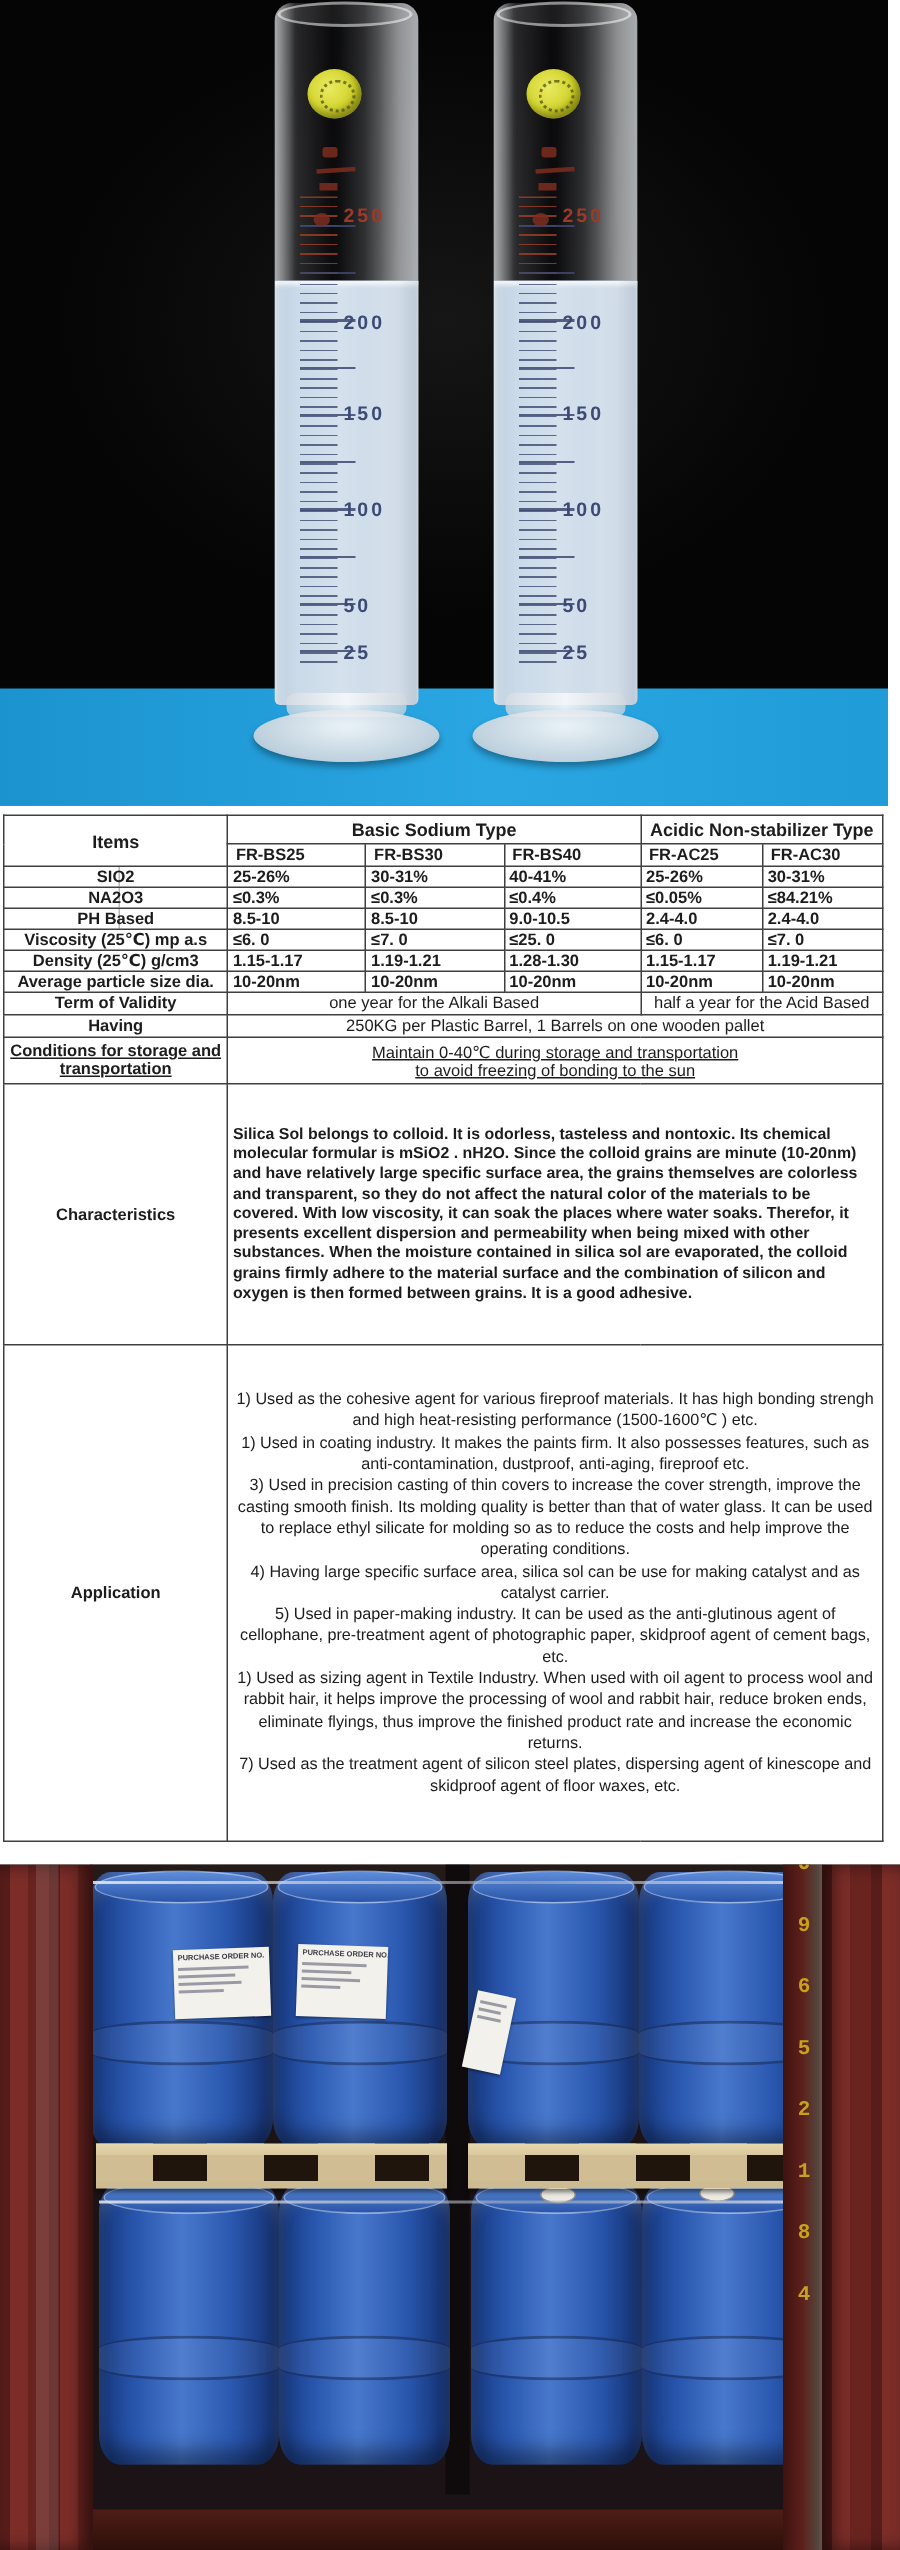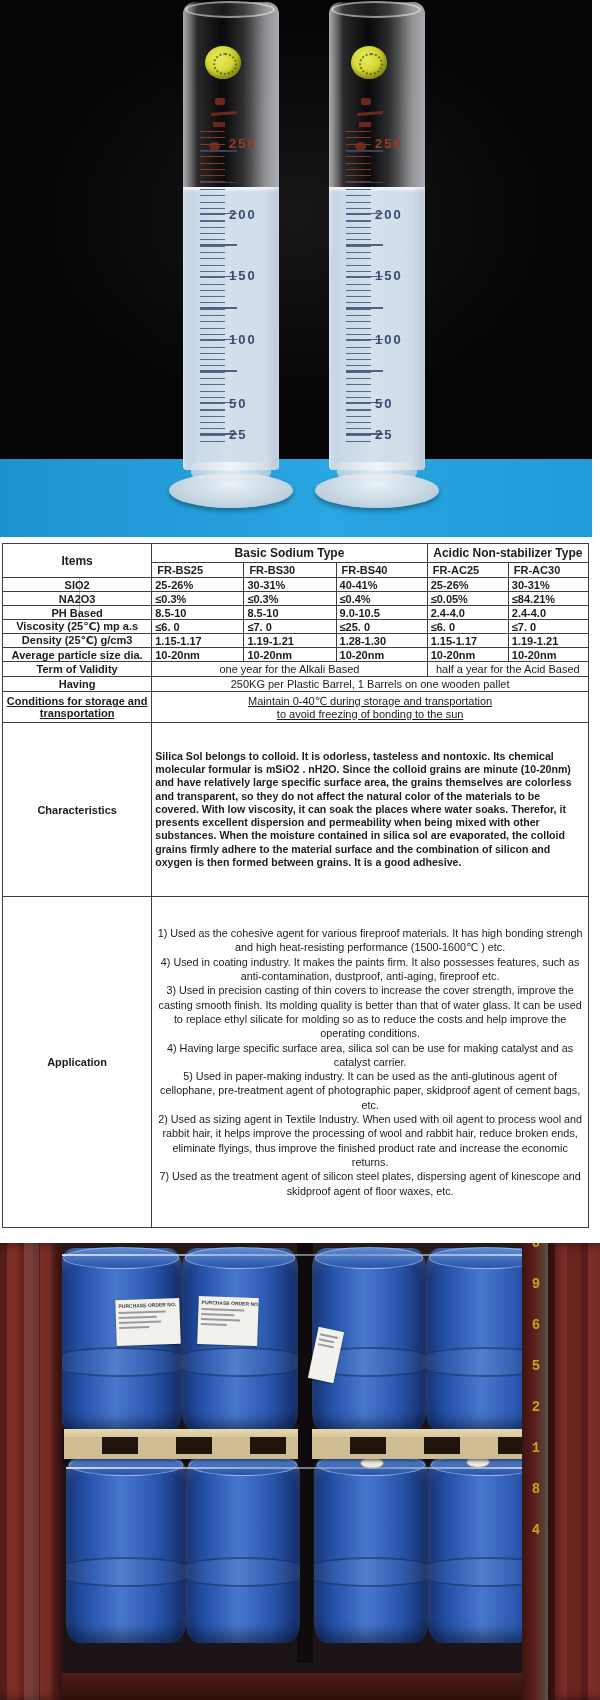--- a/index.html
+++ b/index.html
@@ -255,25 +255,25 @@
       </td>
     </tr>
     <tr class="r-char">
       <th class="clabel">Characteristics</th>
       <td class="para" colspan="5">Silica Sol belongs to colloid. It is odorless, tasteless and nontoxic. Its chemical molecular formular is mSiO2 . nH2O. Since the colloid grains are minute (10-20nm) and have relatively large specific surface area, the grains themselves are colorless and transparent, so they do not affect the natural color of the materials to be covered. With low viscosity, it can soak the places where water soaks. Therefor, it presents excellent dispersion and permeability when being mixed with other substances. When the moisture contained in silica sol are evaporated, the colloid grains firmly adhere to the material surface and the combination of silicon and oxygen is then formed between grains. It is a good adhesive.</td>
     </tr>
     <tr class="r-app">
       <th class="clabel">Application</th>
       <td class="app-cell" colspan="5">
         <div>1) Used as the cohesive agent for various fireproof materials. It has high bonding strengh and high heat-resisting performance (1500-1600℃ )  etc.</div>
-        <div>4) Used in coating industry. It makes the paints firm. It also possesses features, such as anti-contamination, dustproof, anti-aging, fireproof etc.</div>
+        <div>1) Used in coating industry. It makes the paints firm. It also possesses features, such as anti-contamination, dustproof, anti-aging, fireproof etc.</div>
         <div>3) Used in precision casting of thin covers to increase the cover strength, improve the casting smooth finish. Its molding quality is better than that of water glass. It can be used to replace ethyl silicate for molding so as to reduce the costs and help improve the operating conditions.</div>
         <div>4) Having large specific surface area, silica sol can be use for making catalyst and as catalyst carrier.</div>
         <div>5) Used in paper-making industry. It can be used as the anti-glutinous agent of cellophane, pre-treatment agent of photographic paper, skidproof agent of cement bags, etc.</div>
-        <div>2) Used as sizing agent in Textile Industry. When used with oil agent to process wool and rabbit hair, it helps improve the processing of wool and rabbit hair, reduce broken ends, eliminate flyings, thus improve the finished product rate and increase the economic returns.</div>
+        <div>1) Used as sizing agent in Textile Industry. When used with oil agent to process wool and rabbit hair, it helps improve the processing of wool and rabbit hair, reduce broken ends, eliminate flyings, thus improve the finished product rate and increase the economic returns.</div>
         <div>7) Used as the treatment agent of silicon steel plates, dispersing agent of kinescope and skidproof agent of floor waxes, etc.</div>
       </td>
     </tr>
   </tbody>
 </table>
 
 <div class="bottom-photo">
   <div class="backwall"></div>
   <div class="mid-gap"></div>
   <div class="floor"></div>

